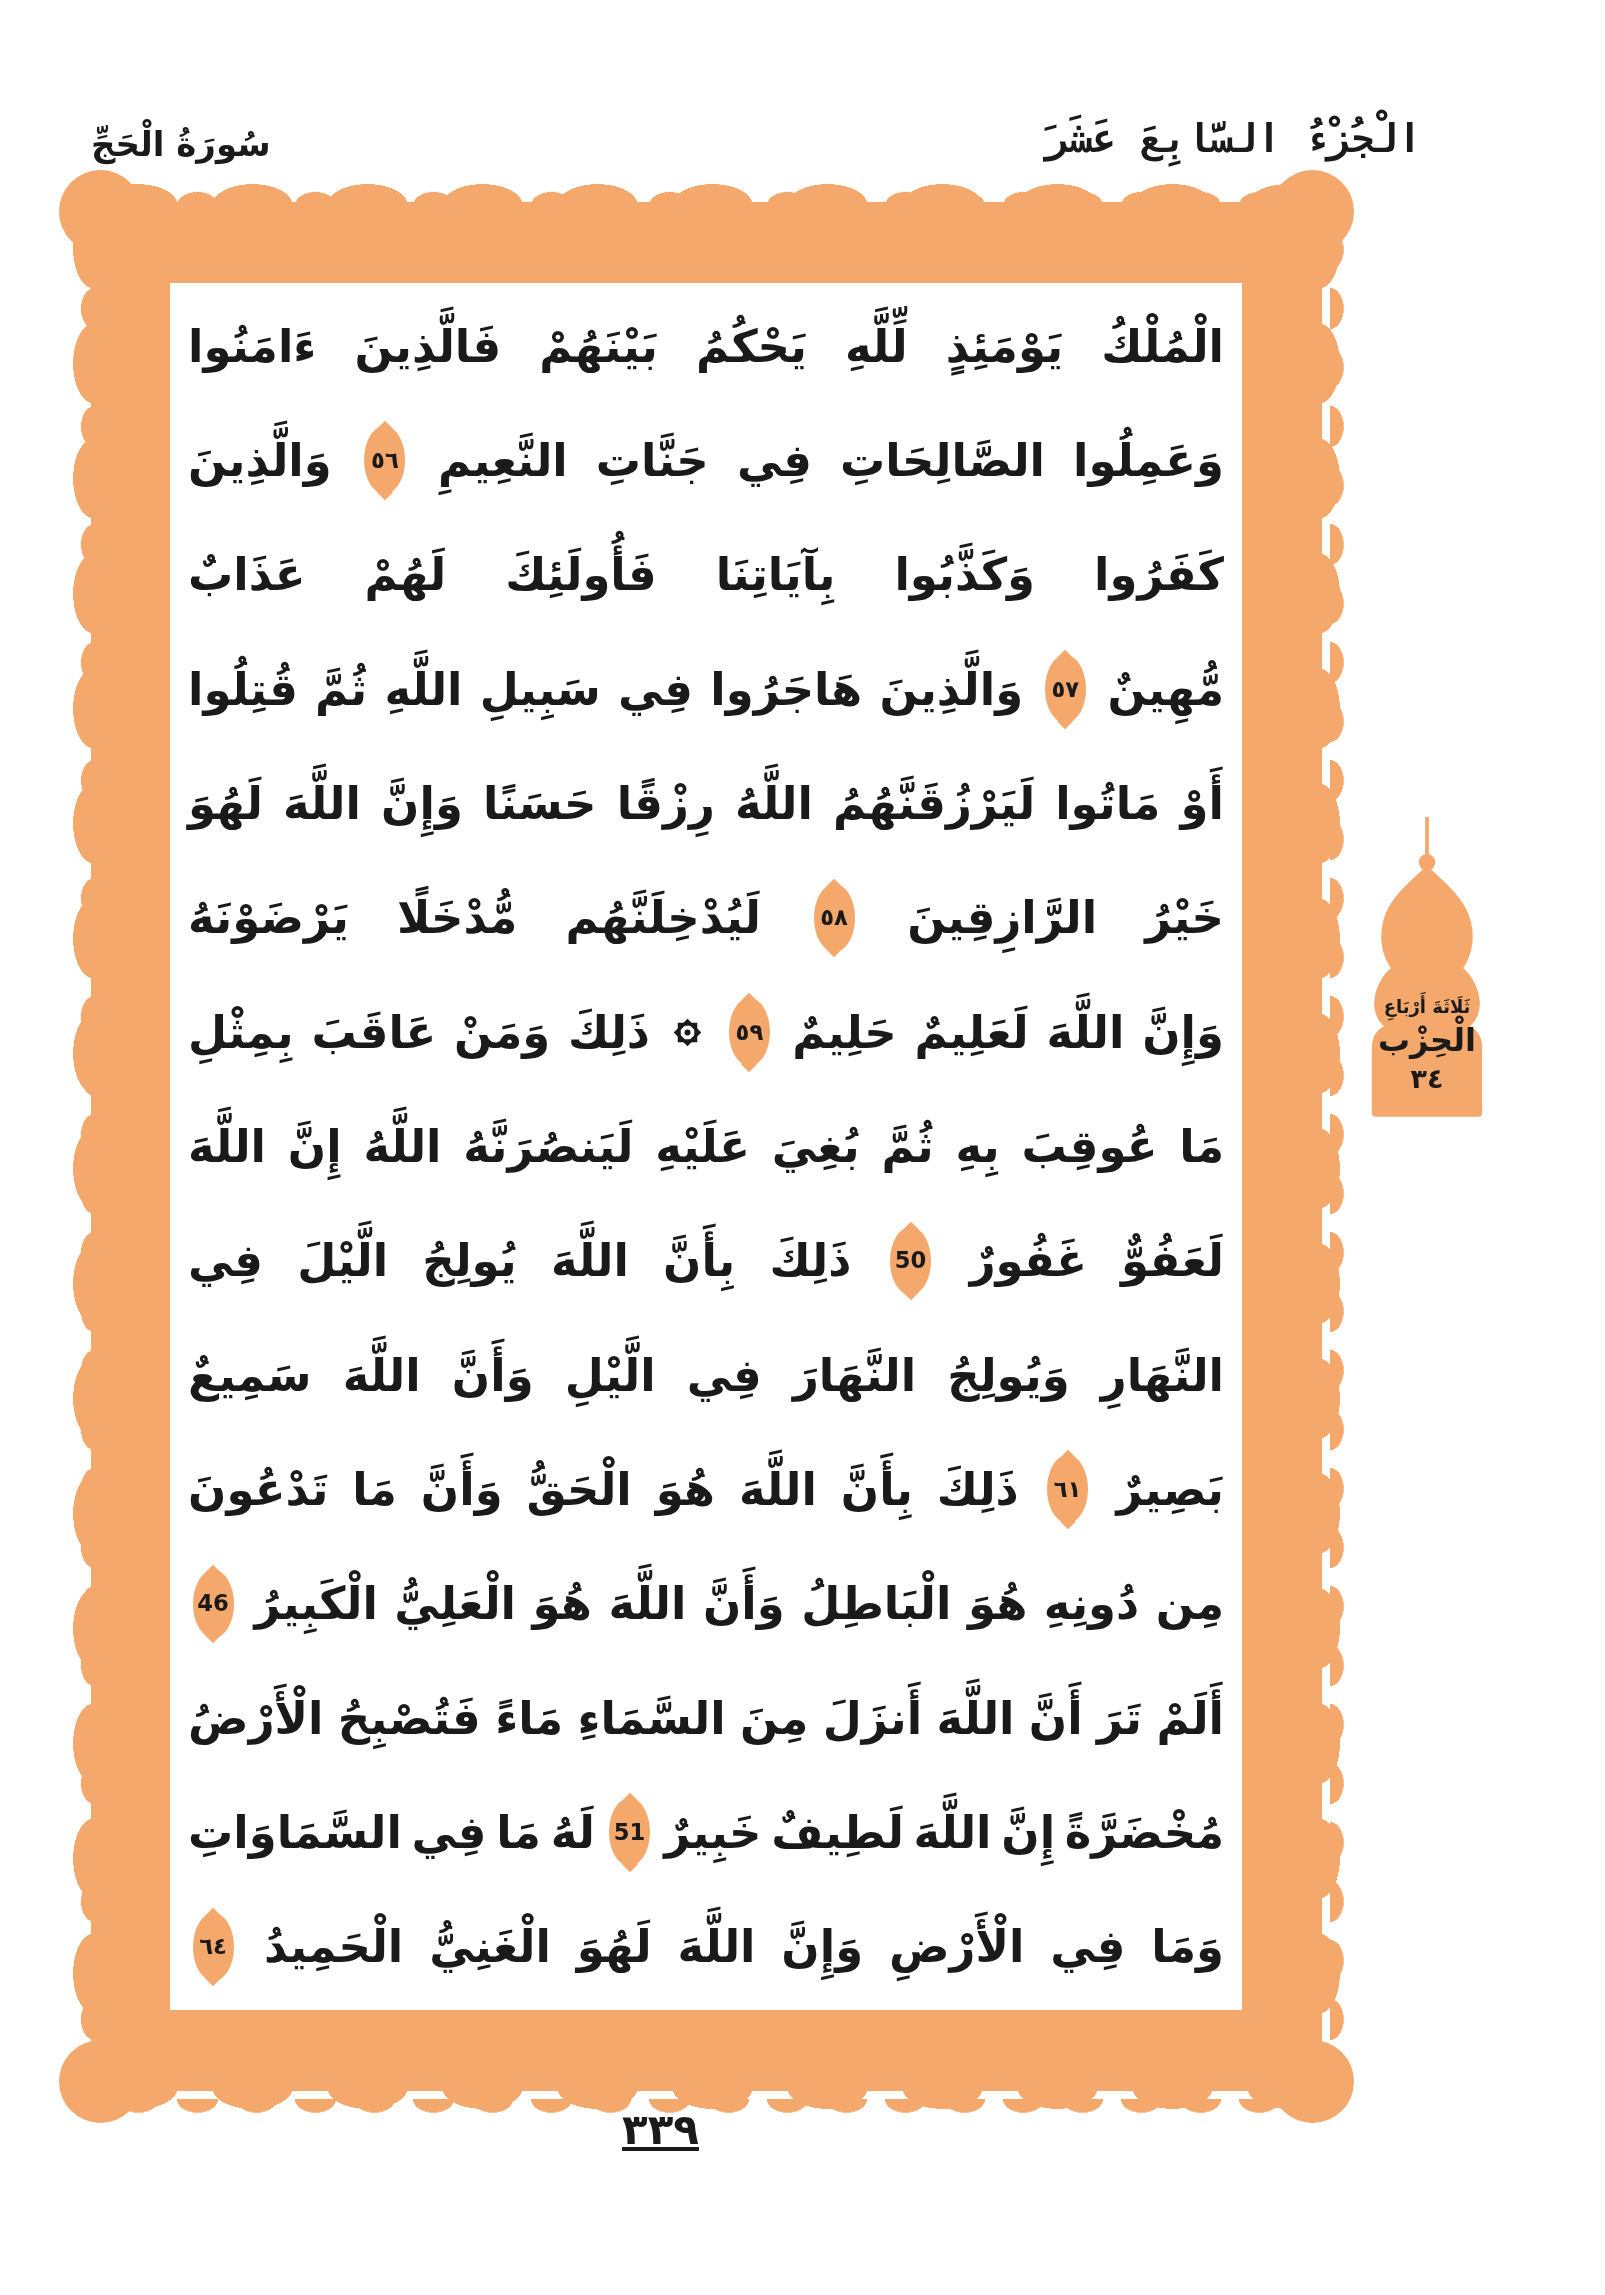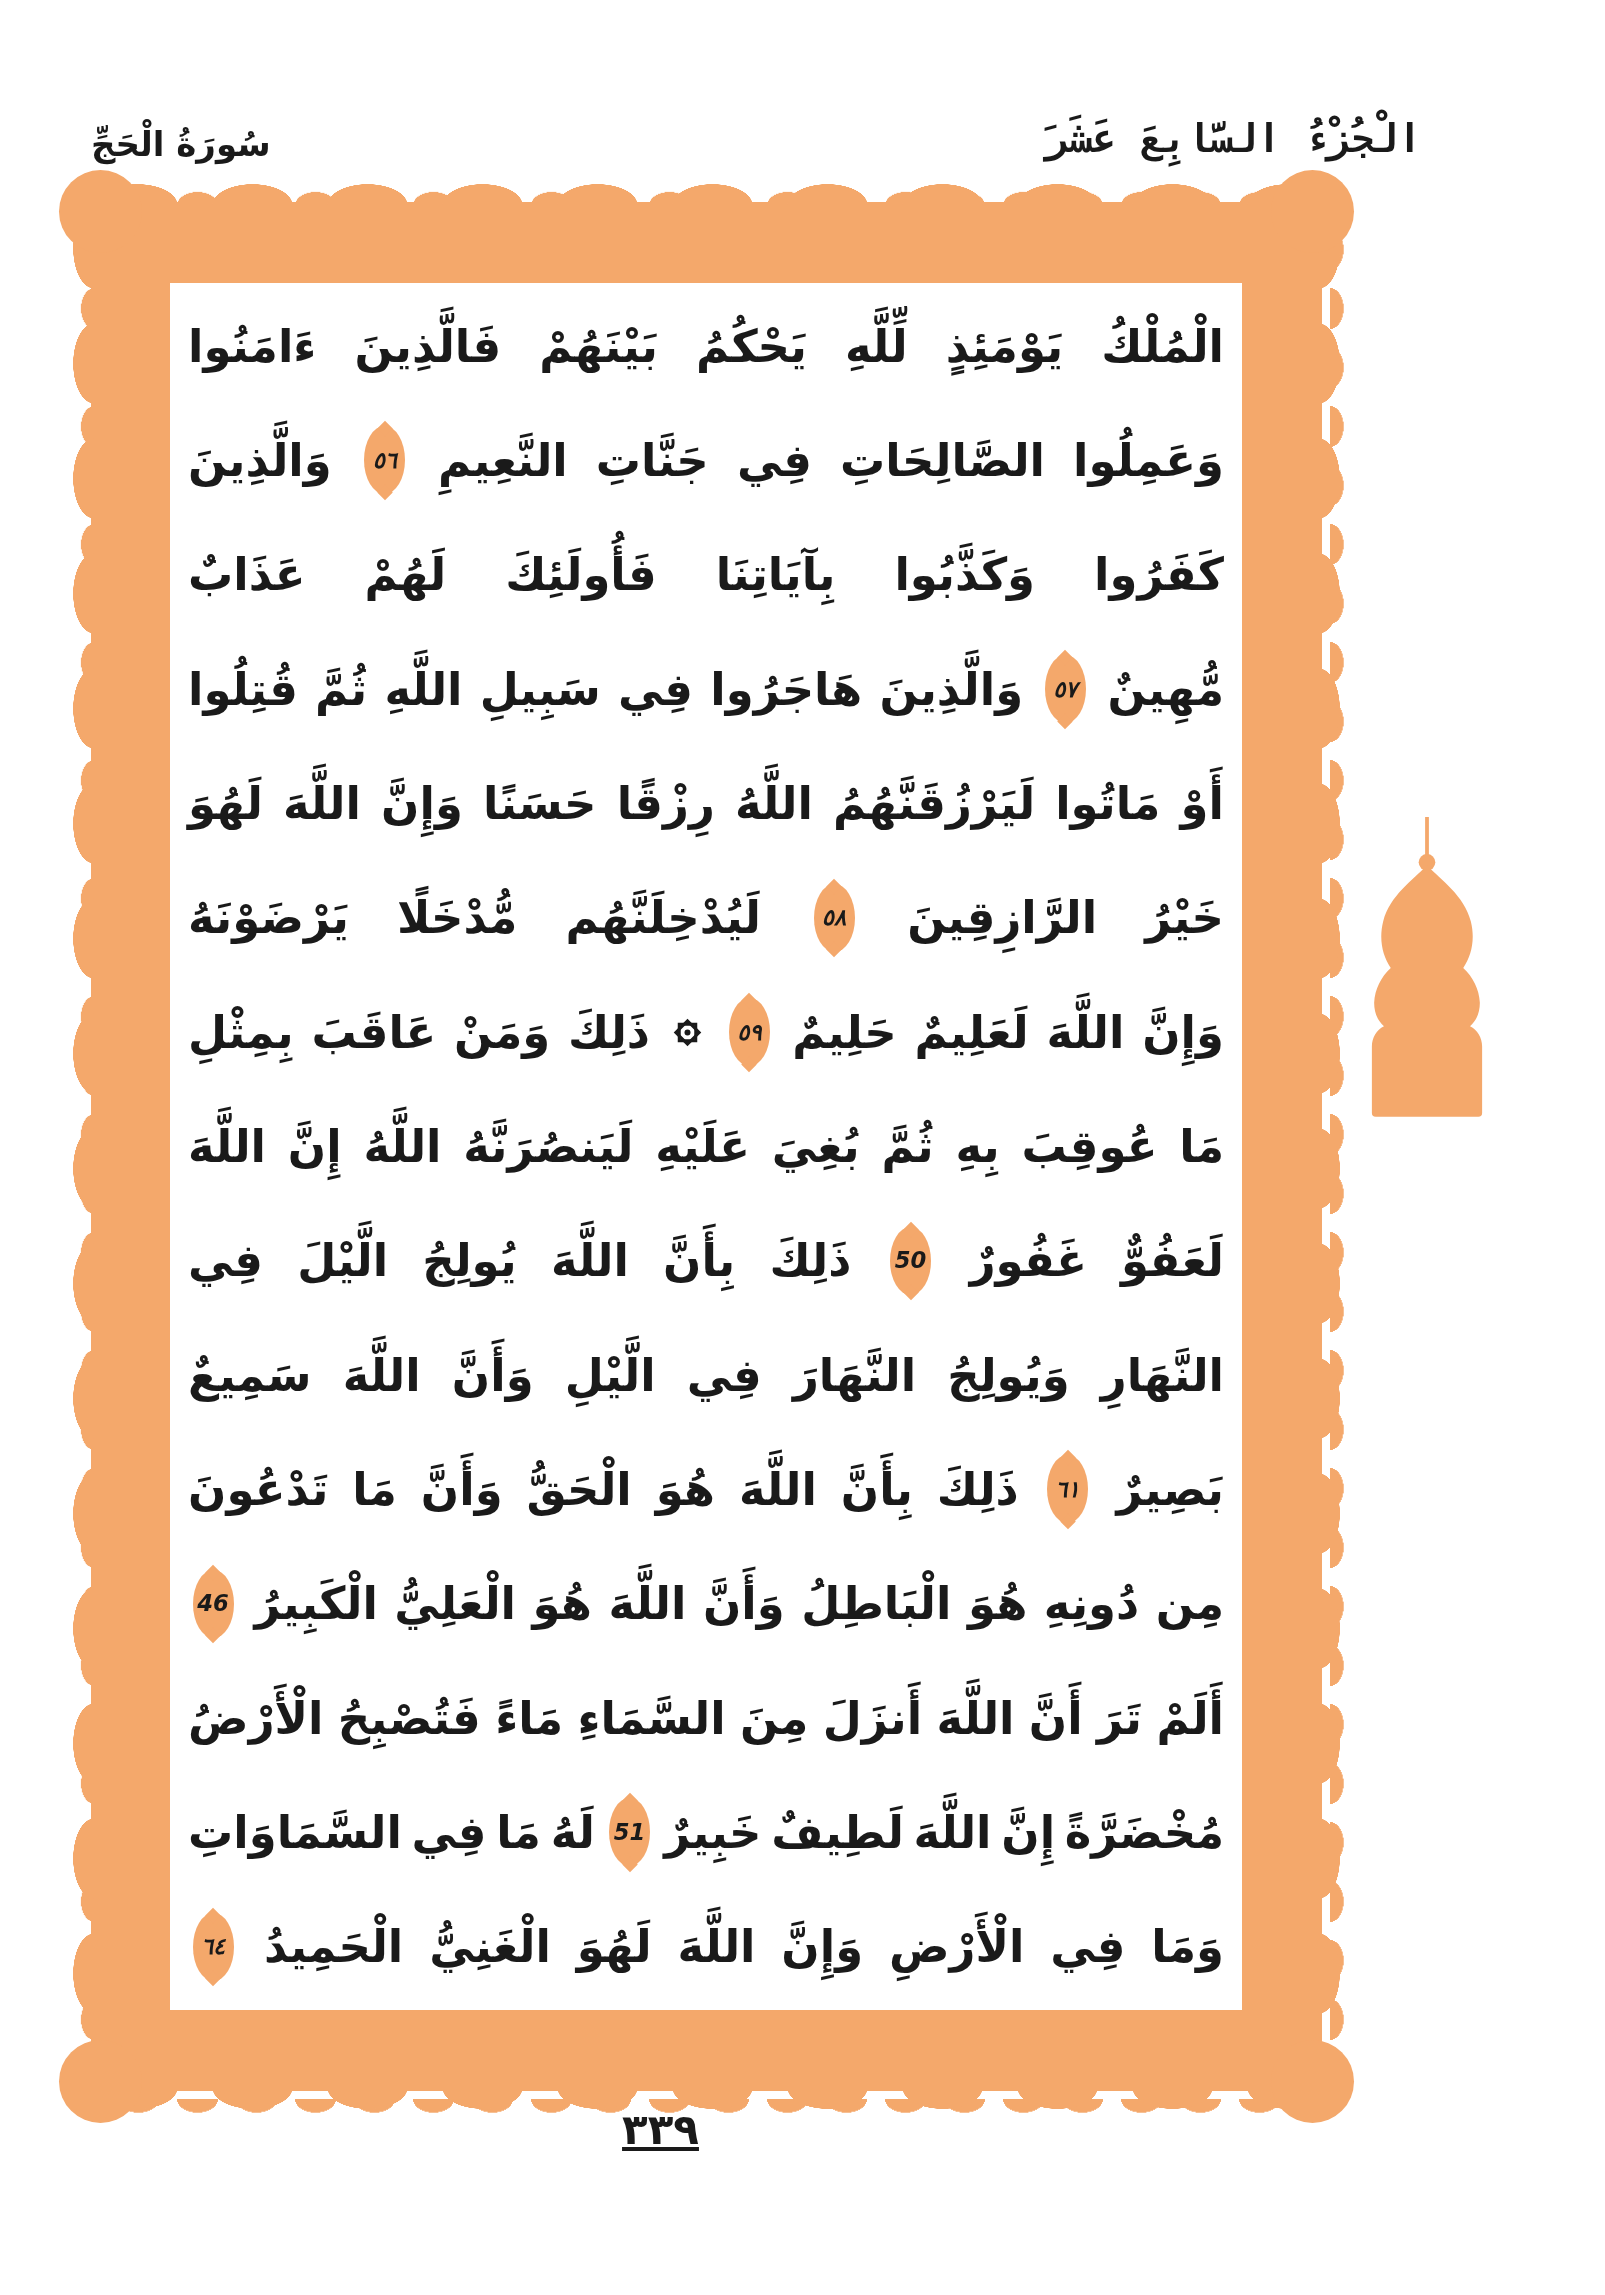--- a/index.html
+++ b/index.html
@@ -85,21 +85,21 @@
   }
   .line{
     flex:1;display:flex;direction:rtl;align-items:center;
     justify-content:space-between;white-space:nowrap;
     font-size:45px;font-weight:bold;line-height:1;
   }
   .line .word{display:inline-block;}
   .verse-marker{
     position:relative;flex:0 0 auto;width:41px;height:68px;margin:0 4.5px;
     background:var(--accent);border-radius:50%;
-    display:flex;align-items:center;justify-content:center;font-style:italic;
+    display:flex;align-items:center;justify-content:center;
   }
   .verse-marker::before,.verse-marker::after{
     content:"";position:absolute;left:50%;width:10.6px;height:10.6px;
     background:var(--accent);transform:translateX(-50%) rotate(45deg);
   }
   .verse-marker::before{top:-3px;}
   .verse-marker::after{bottom:-3px;}
   .vnum{font-size:22.7px;font-weight:bold;color:var(--ink);position:relative;z-index:1;}
   .rub{flex:0 0 auto;display:inline-flex;align-items:center;margin:0 3px;}
   
@@ -334,16 +334,21 @@
       C160,212 168,228 169,246
       C169,260 164,270 156,277
       C166,282 172,292 172,304
       L172,392 Q172,397 167,397 L31,397 Q26,397 26,392 L26,304
       C26,292 32,282 42,277
       C34,270 29,260 29,246
       C30,228 38,212 51,200
       C40,184 35,162 41,138
       C50,104 80,84 99,64 Z"></path>
   </svg>
+  <div class="dome-text">
+    <div class="dome-fraction">ثَلَاثَةَ أَرْبَاعِ</div>
+    <div class="dome-label">الْحِزْب</div>
+    <div class="dome-number">٣٤</div>
+  </div>
 </div>
 
 <div class="page-number">٣٣٩</div>
 
 
 </body></html>

